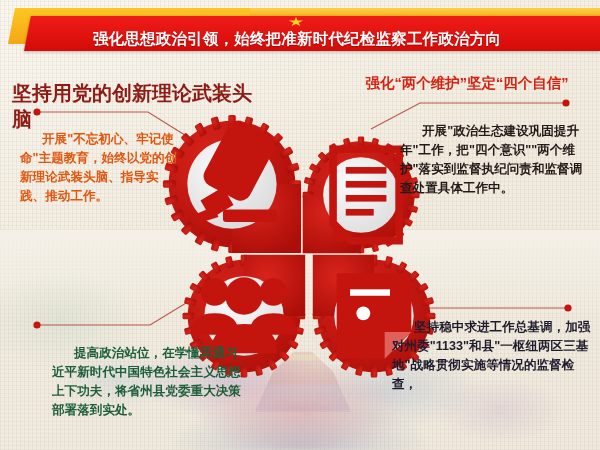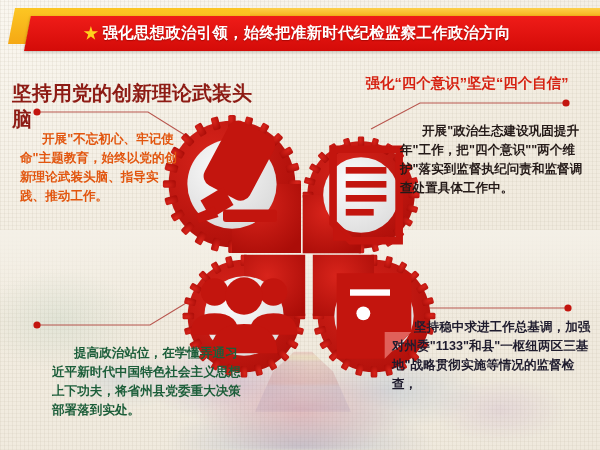--- a/index.html
+++ b/index.html
@@ -120,20 +120,21 @@
     display: flex;
     align-items: center;
     justify-content: center;
     gap: 2px;
     color: #ffffff;
     font-size: 15.5px;
     font-weight: bold;
     letter-spacing: .2px;
     white-space: nowrap;
     text-shadow: 0 1px 1px rgba(120,0,0,.5);
+    flex-direction: column;
   }
   .star-icon {
     display: inline-block;
     width: 15px;
     height: 15px;
     margin-right: 2px;
     background: #ffd21e;
     clip-path: polygon(50% 0%, 61% 35%, 98% 35%, 68% 57%, 79% 91%, 50% 70%, 21% 91%, 32% 57%, 2% 35%, 39% 35%);
   }
   
@@ -511,20 +512,20 @@
           </g>
           <path d="M38 30 L28 40 L28 30 Z" fill="#e0605a"></path>
         </svg>
       </div>
     </div>
   </div>
 
   <div class="head head-tl">坚持用党的创新理论武装头脑</div>
   <div class="body-text body-tl">开展"不忘初心、牢记使命"主题教育，始终以党的创新理论武装头脑、指导实践、推动工作。</div>
 
-  <div class="head head-tr">强化“四个意识”坚定“四个自信”</div>
+  <div class="head head-tr">强化“两个维护”坚定“四个自信”</div>
   <div class="body-text body-tr">开展"政治生态建设巩固提升年"工作，把"四个意识""两个维护"落实到监督执纪问责和监督调查处置具体工作中。</div>
 
   <div class="body-text body-bl">提高政治站位，在学懂弄通习近平新时代中国特色社会主义思想上下功夫，将省州县党委重大决策部署落到实处。</div>
 
   <div class="body-text body-br">坚持稳中求进工作总基调，加强对州委"1133"和县"一枢纽两区三基地"战略贯彻实施等情况的监督检查，</div>
 
 </div>
 
 </body></html>

